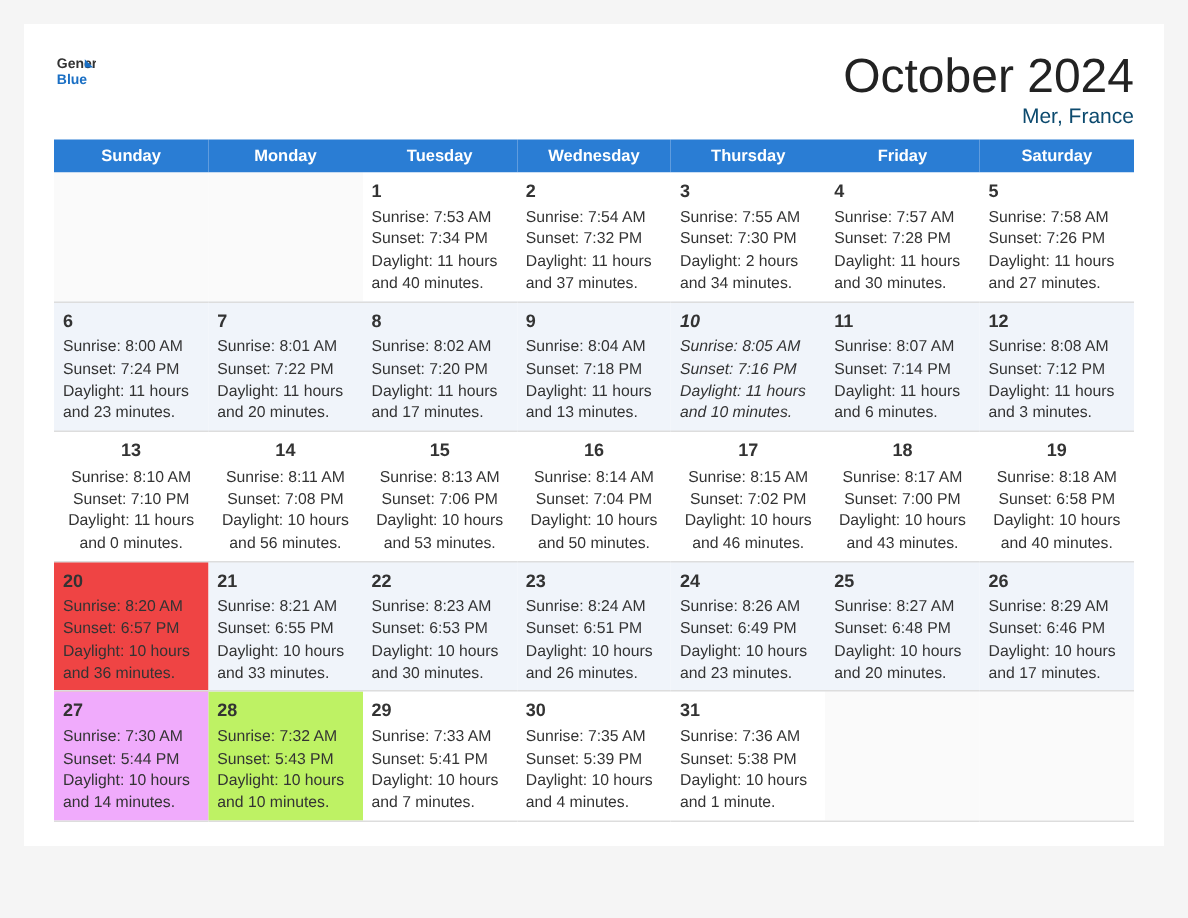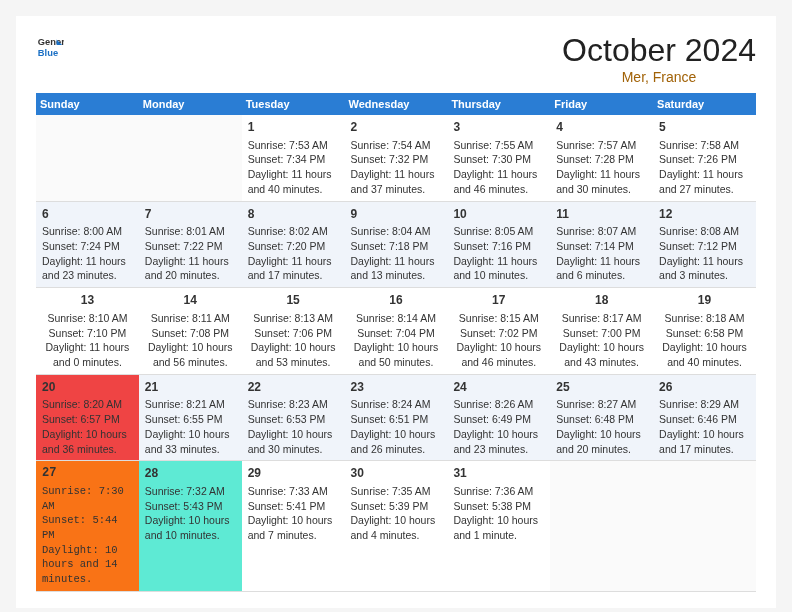--- a/index.html
+++ b/index.html
@@ -23,43 +23,43 @@
     .logo {
       display: flex;
       align-items: center;
       gap: 4px;
     }
     .logo-icon {
       width: 28px;
       height: 28px;
     }
     .title-block {
-      text-align: center;
+      text-align: right;
     }
     .month-title {
       font-size: 32px;
       font-weight: normal;
       color: #222;
     }
     .location {
       font-size: 14px;
-      color: #a16207;
+      color: #0c4a6e;
     }
     table {
       width: 100%;
       border-collapse: collapse;
       font-size: 10.5px;
     }
     thead tr {
       background: #2a7dd4;
       color: white;
     }
     thead th {
-      padding: 5px 4px;
-      text-align: left;
+      padding: 5px 16px;
+      text-align: center;
       font-weight: bold;
       font-size: 11px;
     }
     tbody tr {
       border-bottom: 1px solid #ddd;
     }
     tbody tr:nth-child(odd) {
       background: #fff;
     }
     tbody tr:nth-child(even) {
@@ -110,30 +110,30 @@
         <th>Friday</th>
         <th>Saturday</th>
       </tr>
     </thead>
     <tbody id="calendar-body">
     <tr style="background: transparent;">
           <td style="background: rgb(250, 250, 250);"></td>
           <td style="background: rgb(250, 250, 250);"></td>
           <td style="background: rgb(255, 255, 255);"><span class="day-num">1</span><span>Sunrise: 7:53 AM</span><br><span>Sunset: 7:34 PM</span><br><span>Daylight: 11 hours and 40 minutes.</span></td>
           <td style="background: rgb(255, 255, 255);"><span class="day-num">2</span><span>Sunrise: 7:54 AM</span><br><span>Sunset: 7:32 PM</span><br><span>Daylight: 11 hours and 37 minutes.</span></td>
-          <td style="background: rgb(255, 255, 255);"><span class="day-num">3</span><span>Sunrise: 7:55 AM</span><br><span>Sunset: 7:30 PM</span><br><span>Daylight: 11 hours and 46 minutes.</span></td>
+          <td style="background: rgb(255, 255, 255);"><span class="day-num">3</span><span>Sunrise: 7:55 AM</span><br><span>Sunset: 7:30 PM</span><br><span>Daylight: 2 hours and 34 minutes.</span></td>
           <td style="background: rgb(255, 255, 255);"><span class="day-num">4</span><span>Sunrise: 7:57 AM</span><br><span>Sunset: 7:28 PM</span><br><span>Daylight: 11 hours and 30 minutes.</span></td>
           <td style="background: rgb(255, 255, 255);"><span class="day-num">5</span><span>Sunrise: 7:58 AM</span><br><span>Sunset: 7:26 PM</span><br><span>Daylight: 11 hours and 27 minutes.</span></td>
         </tr>
         <tr style="background: transparent;">
           <td style="background: rgb(240, 244, 250);"><span class="day-num">6</span><span>Sunrise: 8:00 AM</span><br><span>Sunset: 7:24 PM</span><br><span>Daylight: 11 hours and 23 minutes.</span></td>
           <td style="background: rgb(240, 244, 250);"><span class="day-num">7</span><span>Sunrise: 8:01 AM</span><br><span>Sunset: 7:22 PM</span><br><span>Daylight: 11 hours and 20 minutes.</span></td>
           <td style="background: rgb(240, 244, 250);"><span class="day-num">8</span><span>Sunrise: 8:02 AM</span><br><span>Sunset: 7:20 PM</span><br><span>Daylight: 11 hours and 17 minutes.</span></td>
           <td style="background: rgb(240, 244, 250);"><span class="day-num">9</span><span>Sunrise: 8:04 AM</span><br><span>Sunset: 7:18 PM</span><br><span>Daylight: 11 hours and 13 minutes.</span></td>
-          <td style="background: rgb(240, 244, 250);"><span class="day-num">10</span><span>Sunrise: 8:05 AM</span><br><span>Sunset: 7:16 PM</span><br><span>Daylight: 11 hours and 10 minutes.</span></td>
+          <td style="background: rgb(240, 244, 250); font-style: italic;"><span class="day-num">10</span><span>Sunrise: 8:05 AM</span><br><span>Sunset: 7:16 PM</span><br><span>Daylight: 11 hours and 10 minutes.</span></td>
           <td style="background: rgb(240, 244, 250);"><span class="day-num">11</span><span>Sunrise: 8:07 AM</span><br><span>Sunset: 7:14 PM</span><br><span>Daylight: 11 hours and 6 minutes.</span></td>
           <td style="background: rgb(240, 244, 250);"><span class="day-num">12</span><span>Sunrise: 8:08 AM</span><br><span>Sunset: 7:12 PM</span><br><span>Daylight: 11 hours and 3 minutes.</span></td>
         </tr>
         <tr style="background: transparent; text-align: center;">
           <td style="background: rgb(255, 255, 255);"><span class="day-num">13</span><span>Sunrise: 8:10 AM</span><br><span>Sunset: 7:10 PM</span><br><span>Daylight: 11 hours and 0 minutes.</span></td>
           <td style="background: rgb(255, 255, 255);"><span class="day-num">14</span><span>Sunrise: 8:11 AM</span><br><span>Sunset: 7:08 PM</span><br><span>Daylight: 10 hours and 56 minutes.</span></td>
           <td style="background: rgb(255, 255, 255);"><span class="day-num">15</span><span>Sunrise: 8:13 AM</span><br><span>Sunset: 7:06 PM</span><br><span>Daylight: 10 hours and 53 minutes.</span></td>
           <td style="background: rgb(255, 255, 255); margin-left: 48px;"><span class="day-num">16</span><span>Sunrise: 8:14 AM</span><br><span>Sunset: 7:04 PM</span><br><span>Daylight: 10 hours and 50 minutes.</span></td>
           <td style="background: rgb(255, 255, 255);"><span class="day-num">17</span><span>Sunrise: 8:15 AM</span><br><span>Sunset: 7:02 PM</span><br><span>Daylight: 10 hours and 46 minutes.</span></td>
           <td style="background: rgb(255, 255, 255);"><span class="day-num">18</span><span>Sunrise: 8:17 AM</span><br><span>Sunset: 7:00 PM</span><br><span>Daylight: 10 hours and 43 minutes.</span></td>
@@ -142,22 +142,22 @@
         <tr style="background: transparent;">
           <td style="background: #ef4444;"><span class="day-num">20</span><span>Sunrise: 8:20 AM</span><br><span>Sunset: 6:57 PM</span><br><span>Daylight: 10 hours and 36 minutes.</span></td>
           <td style="background: rgb(240, 244, 250);"><span class="day-num">21</span><span>Sunrise: 8:21 AM</span><br><span>Sunset: 6:55 PM</span><br><span>Daylight: 10 hours and 33 minutes.</span></td>
           <td style="background: rgb(240, 244, 250);"><span class="day-num">22</span><span>Sunrise: 8:23 AM</span><br><span>Sunset: 6:53 PM</span><br><span>Daylight: 10 hours and 30 minutes.</span></td>
           <td style="background: rgb(240, 244, 250);"><span class="day-num">23</span><span>Sunrise: 8:24 AM</span><br><span>Sunset: 6:51 PM</span><br><span>Daylight: 10 hours and 26 minutes.</span></td>
           <td style="background: rgb(240, 244, 250);"><span class="day-num">24</span><span>Sunrise: 8:26 AM</span><br><span>Sunset: 6:49 PM</span><br><span>Daylight: 10 hours and 23 minutes.</span></td>
           <td style="background: rgb(240, 244, 250);"><span class="day-num">25</span><span>Sunrise: 8:27 AM</span><br><span>Sunset: 6:48 PM</span><br><span>Daylight: 10 hours and 20 minutes.</span></td>
           <td style="background: rgb(240, 244, 250);"><span class="day-num">26</span><span>Sunrise: 8:29 AM</span><br><span>Sunset: 6:46 PM</span><br><span>Daylight: 10 hours and 17 minutes.</span></td>
         </tr>
         <tr style="background: transparent;">
-          <td style="background: #f97316; font-family: Liberation Mono, monospace;"><span class="day-num">27</span><span>Sunrise: 7:30 AM</span><br><span>Sunset: 5:44 PM</span><br><span>Daylight: 10 hours and 14 minutes.</span></td>
-          <td style="background: #5eead4;"><span class="day-num">28</span><span>Sunrise: 7:32 AM</span><br><span>Sunset: 5:43 PM</span><br><span>Daylight: 10 hours and 10 minutes.</span></td>
+          <td style="background: #f0abfc;"><span class="day-num">27</span><span>Sunrise: 7:30 AM</span><br><span>Sunset: 5:44 PM</span><br><span>Daylight: 10 hours and 14 minutes.</span></td>
+          <td style="background: #bef264;"><span class="day-num">28</span><span>Sunrise: 7:32 AM</span><br><span>Sunset: 5:43 PM</span><br><span>Daylight: 10 hours and 10 minutes.</span></td>
           <td style="background: rgb(255, 255, 255);"><span class="day-num">29</span><span>Sunrise: 7:33 AM</span><br><span>Sunset: 5:41 PM</span><br><span>Daylight: 10 hours and 7 minutes.</span></td>
           <td style="background: rgb(255, 255, 255);"><span class="day-num">30</span><span>Sunrise: 7:35 AM</span><br><span>Sunset: 5:39 PM</span><br><span>Daylight: 10 hours and 4 minutes.</span></td>
           <td style="background: rgb(255, 255, 255);"><span class="day-num">31</span><span>Sunrise: 7:36 AM</span><br><span>Sunset: 5:38 PM</span><br><span>Daylight: 10 hours and 1 minute.</span></td>
           <td style="background: rgb(250, 250, 250);"></td>
           <td style="background: rgb(250, 250, 250);"></td>
         </tr>
       </tbody>
   </table>
 </div>
 

